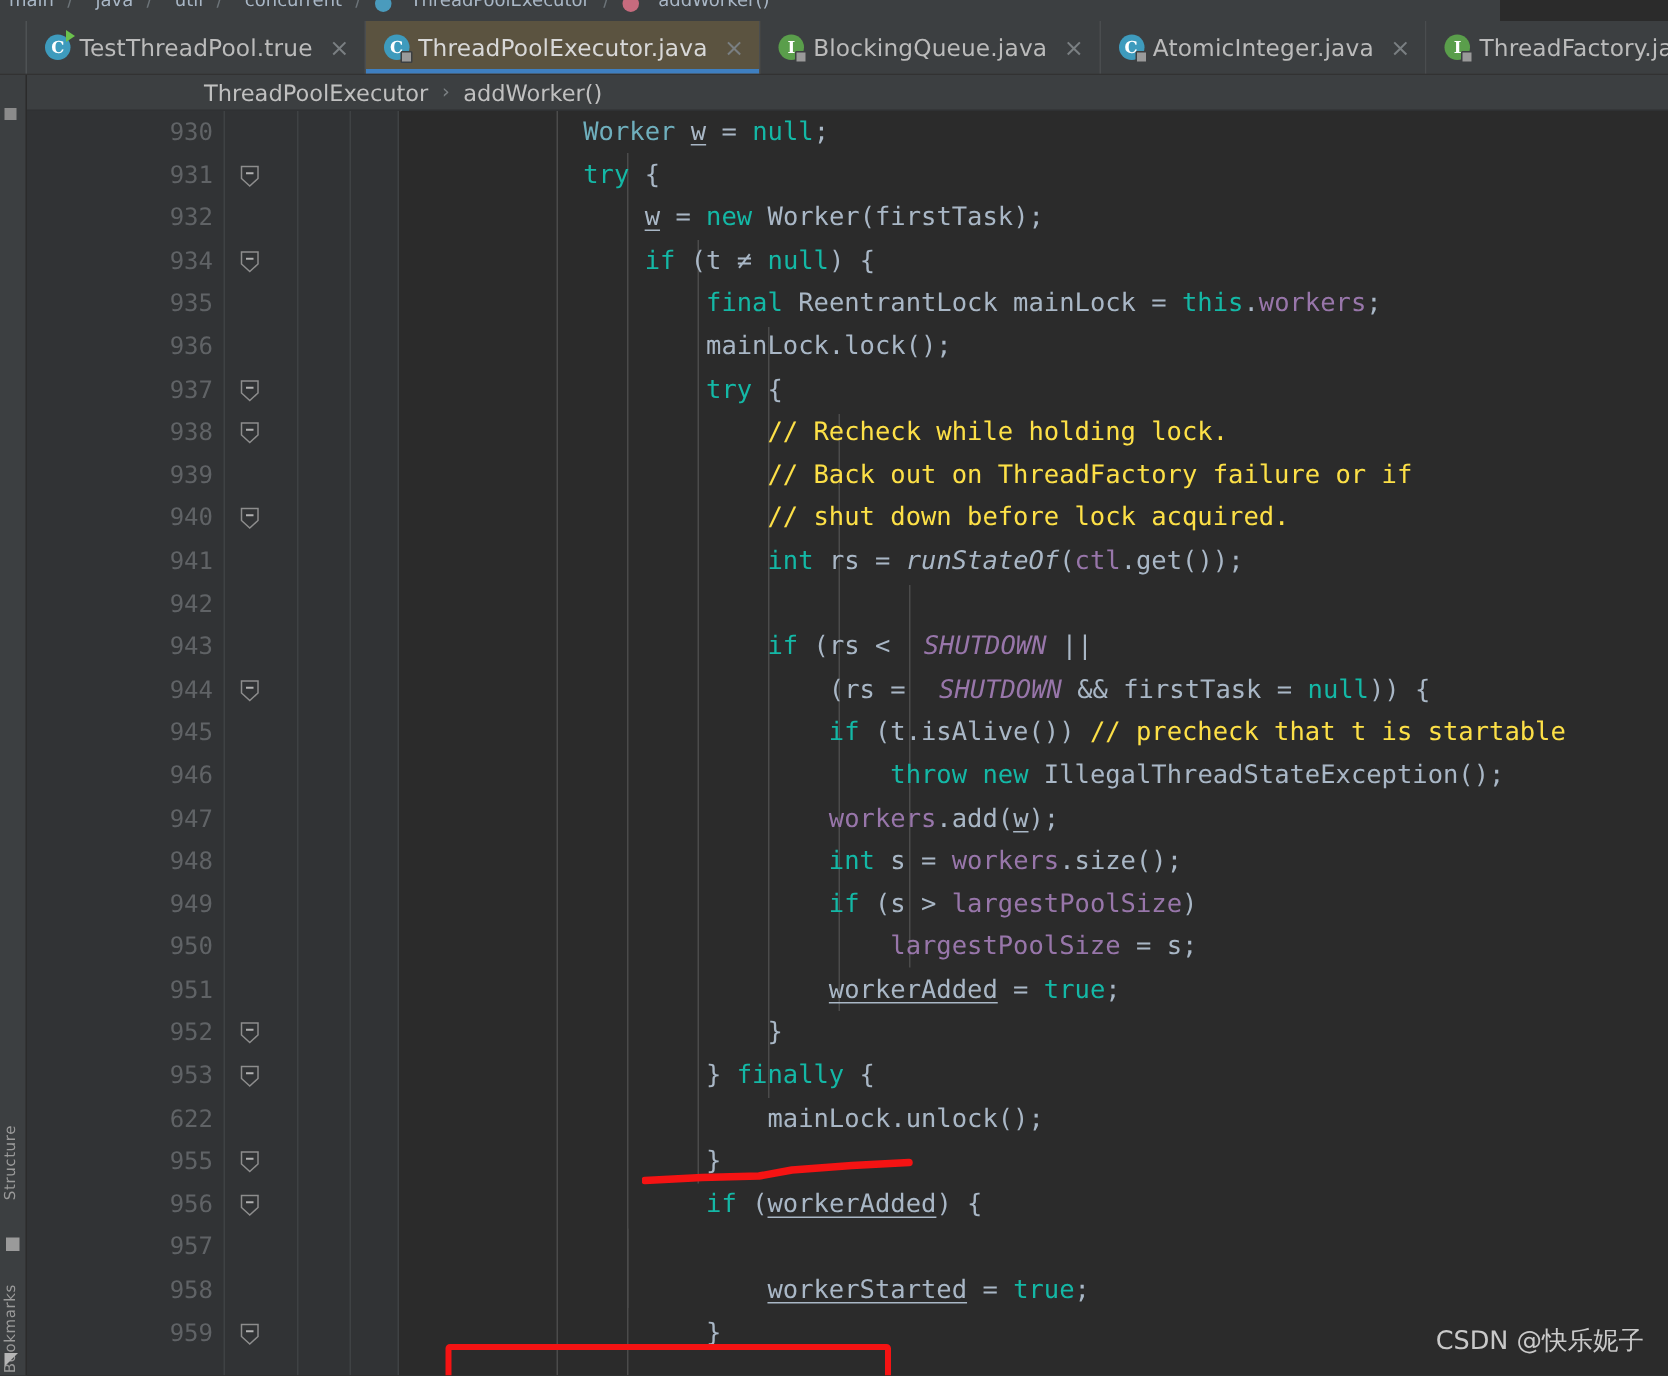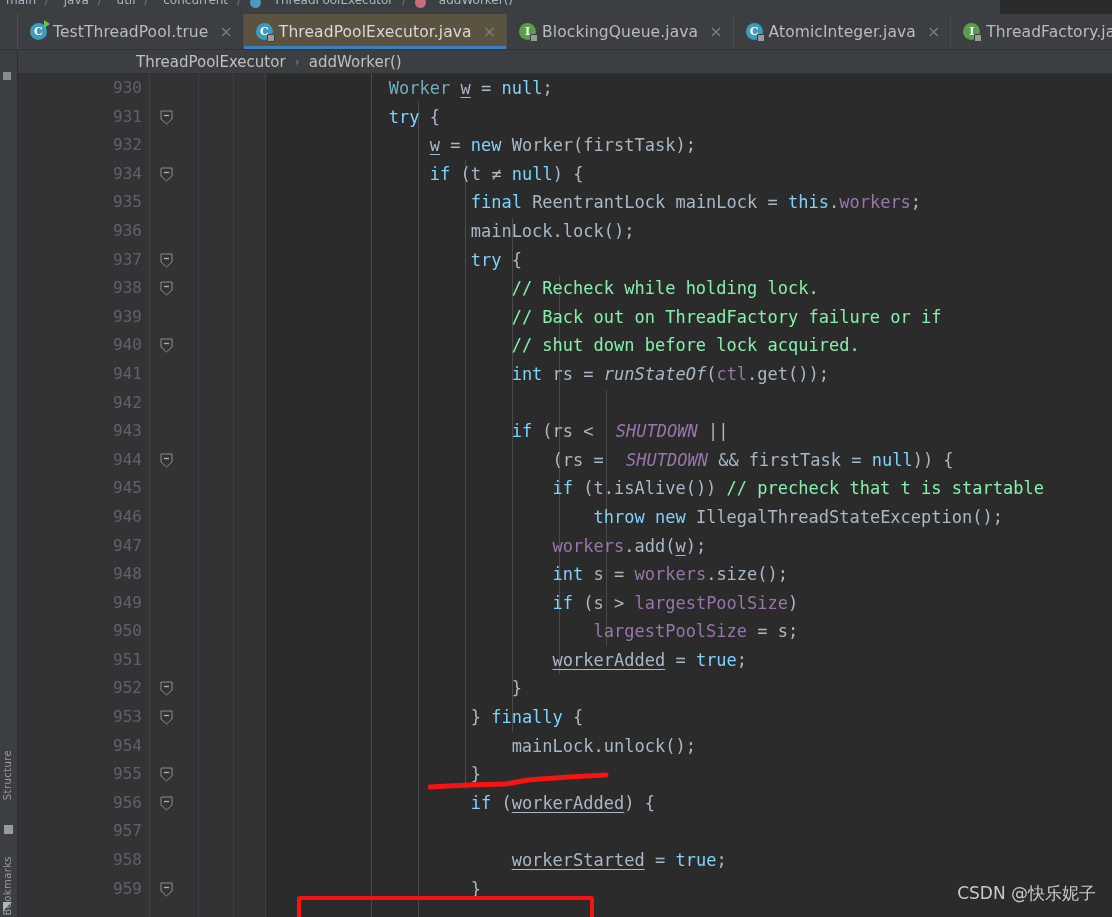--- a/index.html
+++ b/index.html
@@ -144,22 +144,22 @@
     width: 13px; height: 15px;
   }
   .fold svg { display: block; }
 
   
   .iguide {
     position: absolute; width: 1px; background: #4b4b4b; top: 0; bottom: 0;
   }
 
   
-  .kw   { color: #7dd3fc; }
-  .com  { color: #86efac; }
+  .kw   { color: #14b8a6; }
+  .com  { color: #fde047; }
   .fld  { color: #9876aa; }
   .sfld { color: #9876aa; font-style: italic; margin-left: 12px; }
   .smth { color: #a9b7c6; font-style: italic; }
   .lvar { color: #a9b7c6; text-decoration: underline; text-underline-offset: 3px; }
   .pln  { color: #a9b7c6; }
   .wtype{ color: #6fafbd; }
 
   
   .annot { position: absolute; pointer-events: none; }
   .ann-underline { left: 410px; top: 697px; }
@@ -318,21 +318,21 @@
         <div class="row"><span class="lnum">950</span><span class="codetext"><span class="pln">                                </span><span class="fld">largestPoolSize</span><span class="pln"> = s;</span></span></div>
         <div class="row"><span class="lnum">951</span><span class="codetext"><span class="pln">                            </span><span class="lvar">workerAdded</span><span class="pln"> = </span><span class="kw">true</span><span class="pln">;</span></span></div>
         <div class="row"><span class="lnum">952</span><span class="fold"><svg width="13" height="15" viewBox="0 0 13 15">
               <path d="M1 1 H12 V9 L6.5 14 L1 9 Z" fill="none" stroke="#8d8d8d" stroke-width="1"></path>
               <line x1="4" y1="5.5" x2="9" y2="5.5" stroke="#b0b0b0" stroke-width="1.3"></line>
             </svg></span><span class="codetext"><span class="pln">                        }</span></span></div>
         <div class="row"><span class="lnum">953</span><span class="fold"><svg width="13" height="15" viewBox="0 0 13 15">
               <path d="M1 1 H12 V9 L6.5 14 L1 9 Z" fill="none" stroke="#8d8d8d" stroke-width="1"></path>
               <line x1="4" y1="5.5" x2="9" y2="5.5" stroke="#b0b0b0" stroke-width="1.3"></line>
             </svg></span><span class="codetext"><span class="pln">                    } </span><span class="kw">finally</span><span class="pln"> {</span></span></div>
-        <div class="row"><span class="lnum">954</span><span class="codetext"><span class="pln">                        mainLock.unlock();</span></span></div>
+        <div class="row"><span class="lnum">622</span><span class="codetext"><span class="pln">                        mainLock.unlock();</span></span></div>
         <div class="row"><span class="lnum">955</span><span class="fold"><svg width="13" height="15" viewBox="0 0 13 15">
               <path d="M1 1 H12 V9 L6.5 14 L1 9 Z" fill="none" stroke="#8d8d8d" stroke-width="1"></path>
               <line x1="4" y1="5.5" x2="9" y2="5.5" stroke="#b0b0b0" stroke-width="1.3"></line>
             </svg></span><span class="codetext"><span class="pln">                    }</span></span></div>
         <div class="row"><span class="lnum">956</span><span class="fold"><svg width="13" height="15" viewBox="0 0 13 15">
               <path d="M1 1 H12 V9 L6.5 14 L1 9 Z" fill="none" stroke="#8d8d8d" stroke-width="1"></path>
               <line x1="4" y1="5.5" x2="9" y2="5.5" stroke="#b0b0b0" stroke-width="1.3"></line>
             </svg></span><span class="codetext"><span class="pln">                    </span><span class="kw">if</span><span class="pln"> (</span><span class="lvar">workerAdded</span><span class="pln">) {</span></span></div>
         <div class="row"><span class="lnum">957</span></div>
         <div class="row"><span class="lnum">958</span><span class="codetext"><span class="pln">                        </span><span class="lvar">workerStarted</span><span class="pln"> = </span><span class="kw">true</span><span class="pln">;</span></span></div>

